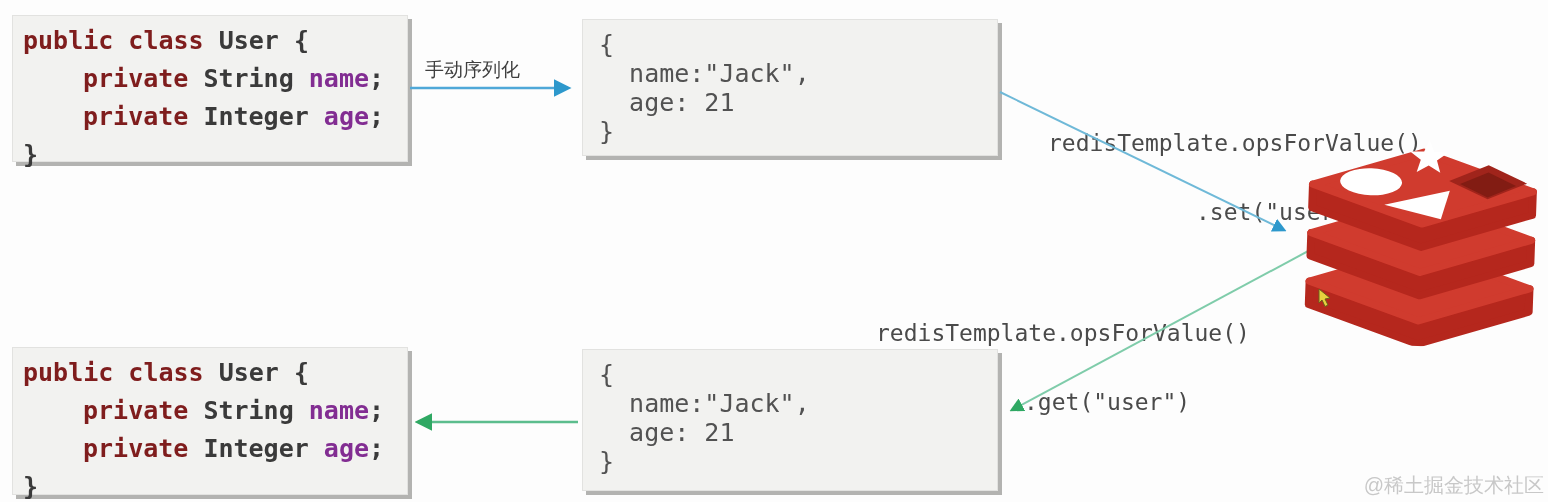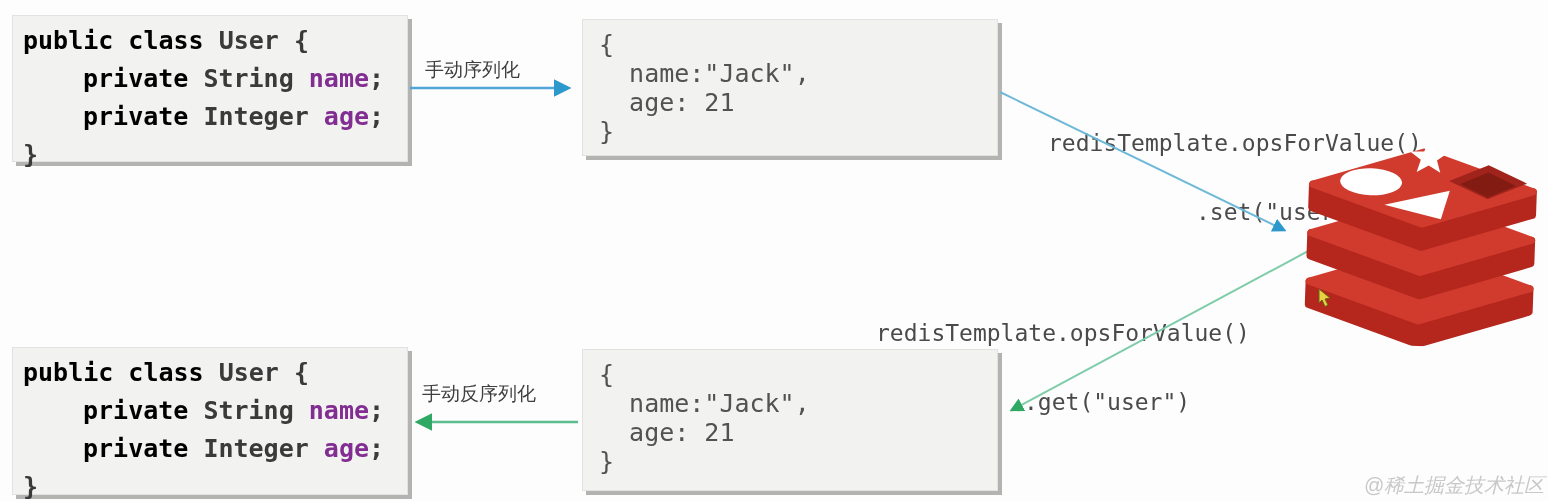--- a/index.html
+++ b/index.html
@@ -14,21 +14,21 @@
   .panel {
     position: absolute;
     background: #f2f2f0;
     border: 1px solid #e2e2e0;
     box-shadow: 4px 4px 0 #b3b3b1;
     box-sizing: border-box;
   }
   .code-box { font-family: "DejaVu Sans Mono", monospace; font-size: 25px; font-weight: bold; }
   .code-box .line { line-height: 38px; padding-left: 10px; white-space: pre; }
   .code-box .line.indent { padding-left: 70px; }
-  .code-box .kw  { color: #000000; }
+  .code-box .kw  { color: #7f1d1d; }
   .code-box .id  { color: #3a3a3a; }
   .code-box .fld { color: #822d92; }
   .code-box { padding-top: 6px; }
   .json-box {
     font-family: "DejaVu Sans Mono", monospace;
     font-size: 25px; font-weight: normal; color: #525252;
     padding-top: 10px;
   }
   .json-box .line { line-height: 29px; padding-left: 16px; white-space: pre; }
   .flow-label {
@@ -48,21 +48,21 @@
   .redis-call .line2 { padding-left: 148px; }
   .arrows-overlay {
     position: absolute; left: 0; top: 0;
     width: 1548px; height: 502px;
     pointer-events: none;
   }
   .redis-logo { position: absolute; left: 1298px; top: 136px; transform: rotate(2deg); }
   .cursor { position: absolute; left: 1318px; top: 288px; }
   .watermark {
     position: absolute; right: 4px; bottom: 3px;
-    font-size: 20px; color: #c8c8c8; font-style: italic;
+    font-size: 20px; color: #c8c8c8;
   }
 </style>
 </head>
 <body>
 
 <div class="stage">
 
   <div class="panel code-box" style="left:12px; top:15px; width:396px; height:147px;">
     <div class="line"><span class="kw">public class</span><span class="id"> User {</span></div>
     <div class="line indent"><span class="kw">private</span><span class="id"> String </span><span class="fld">name</span><span class="id">;</span></div>
@@ -85,21 +85,20 @@
   </div>
 
   <div class="panel json-box" style="left:582px; top:349px; width:416px; height:142px;">
     <div class="line">{</div>
     <div class="line">  name:"Jack",</div>
     <div class="line">  age: 21</div>
     <div class="line">}</div>
   </div>
 
   <div class="flow-label" style="left:425px; top:57px; width:140px;">手动序列化</div>
-  <div class="flow-label" style="left:422px; top:381px; width:155px;">手动反序列化</div>
 
   <div class="redis-call" style="left:1048px; top:86px;">
     <div class="line1">redisTemplate.opsForValue()</div>
     <div class="line2">.set("user", jsonStr)</div>
   </div>
 
   <div class="redis-call" style="left:876px; top:276px;">
     <div class="line1">redisTemplate.opsForValue()</div>
     <div class="line2">.get("user")</div>
   </div>

